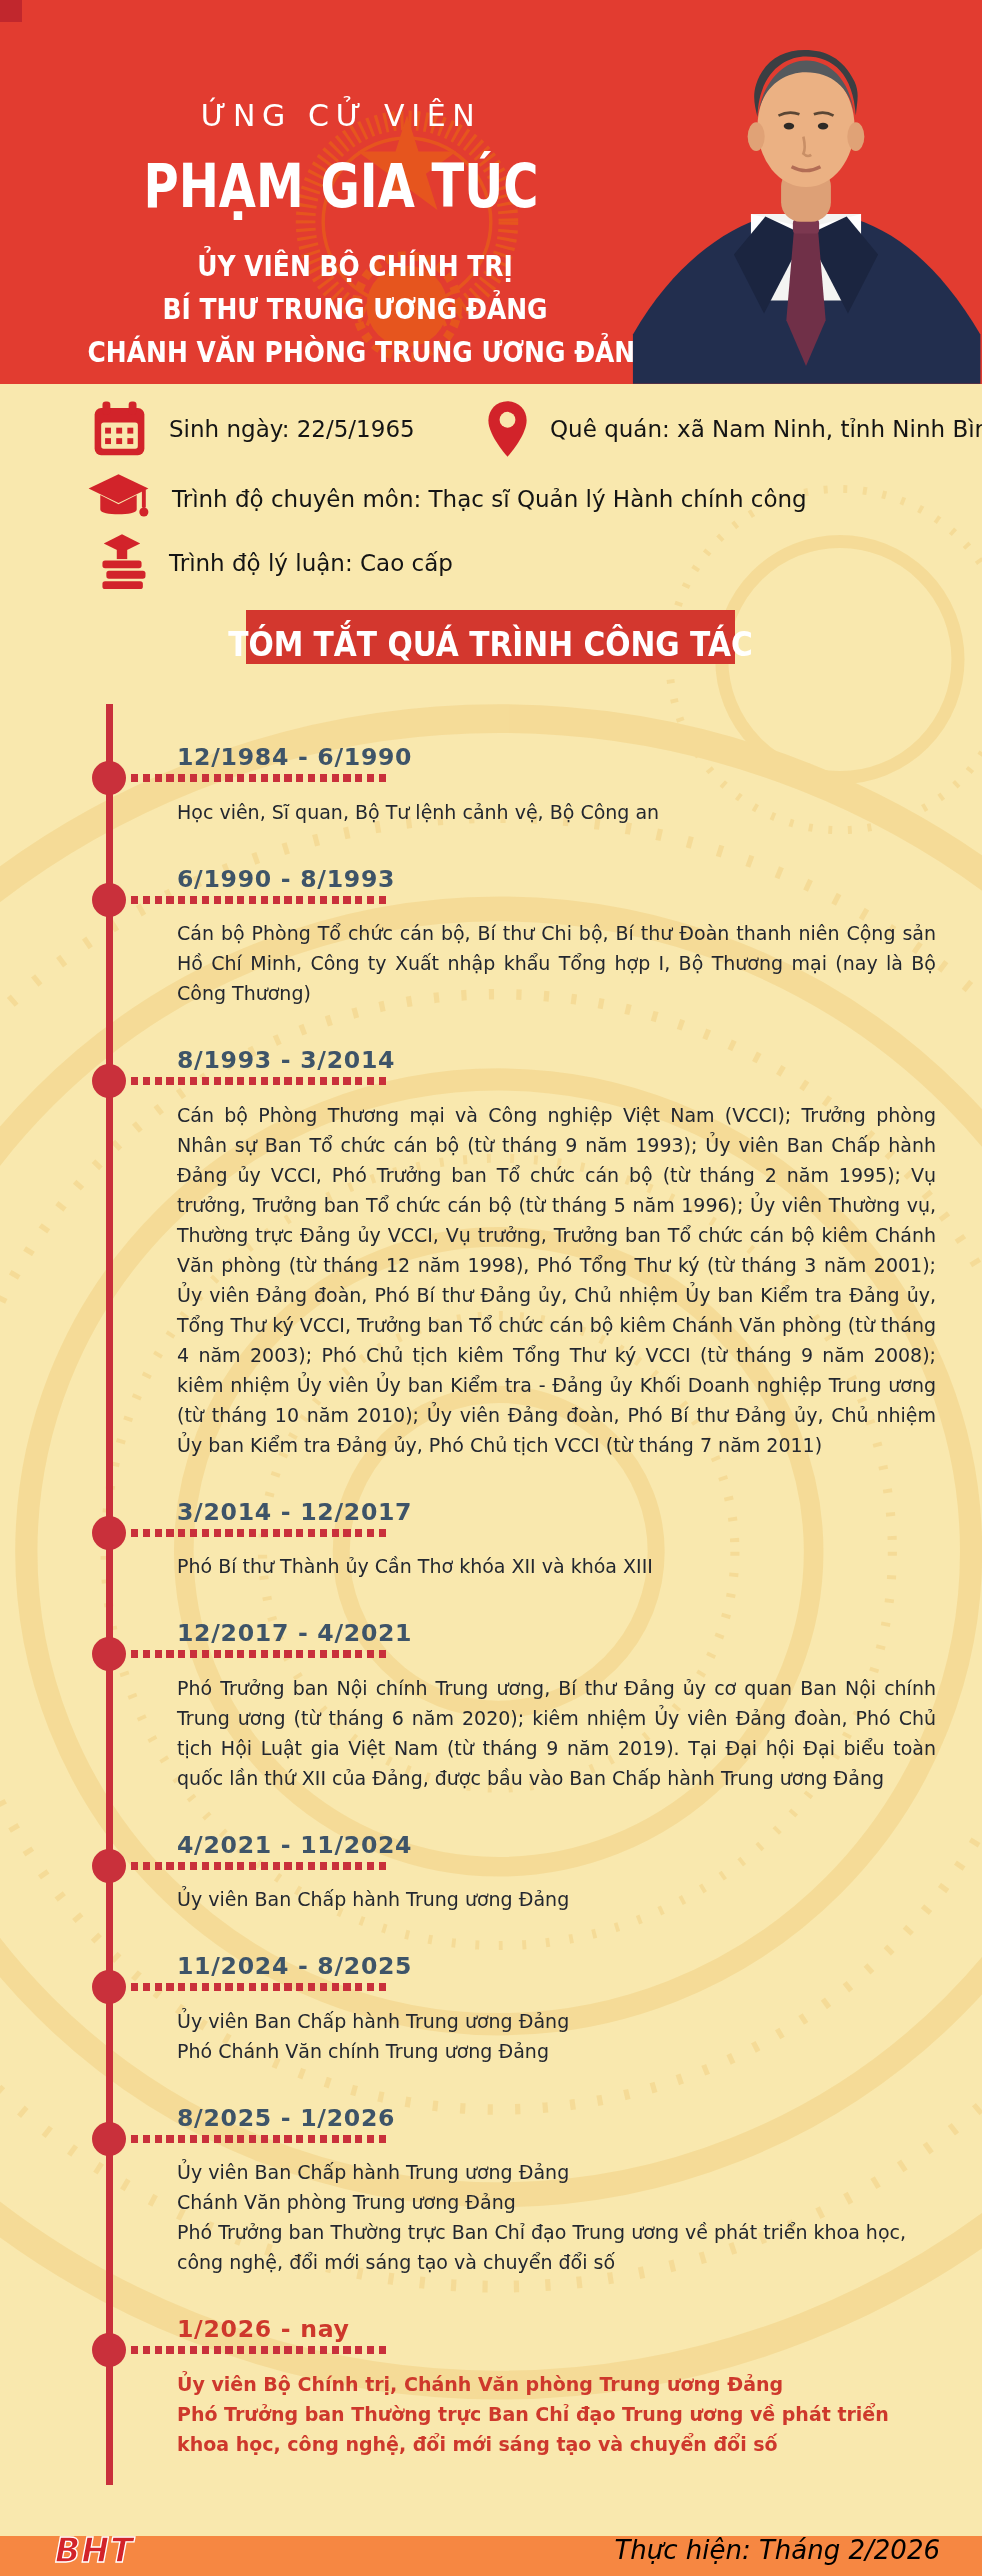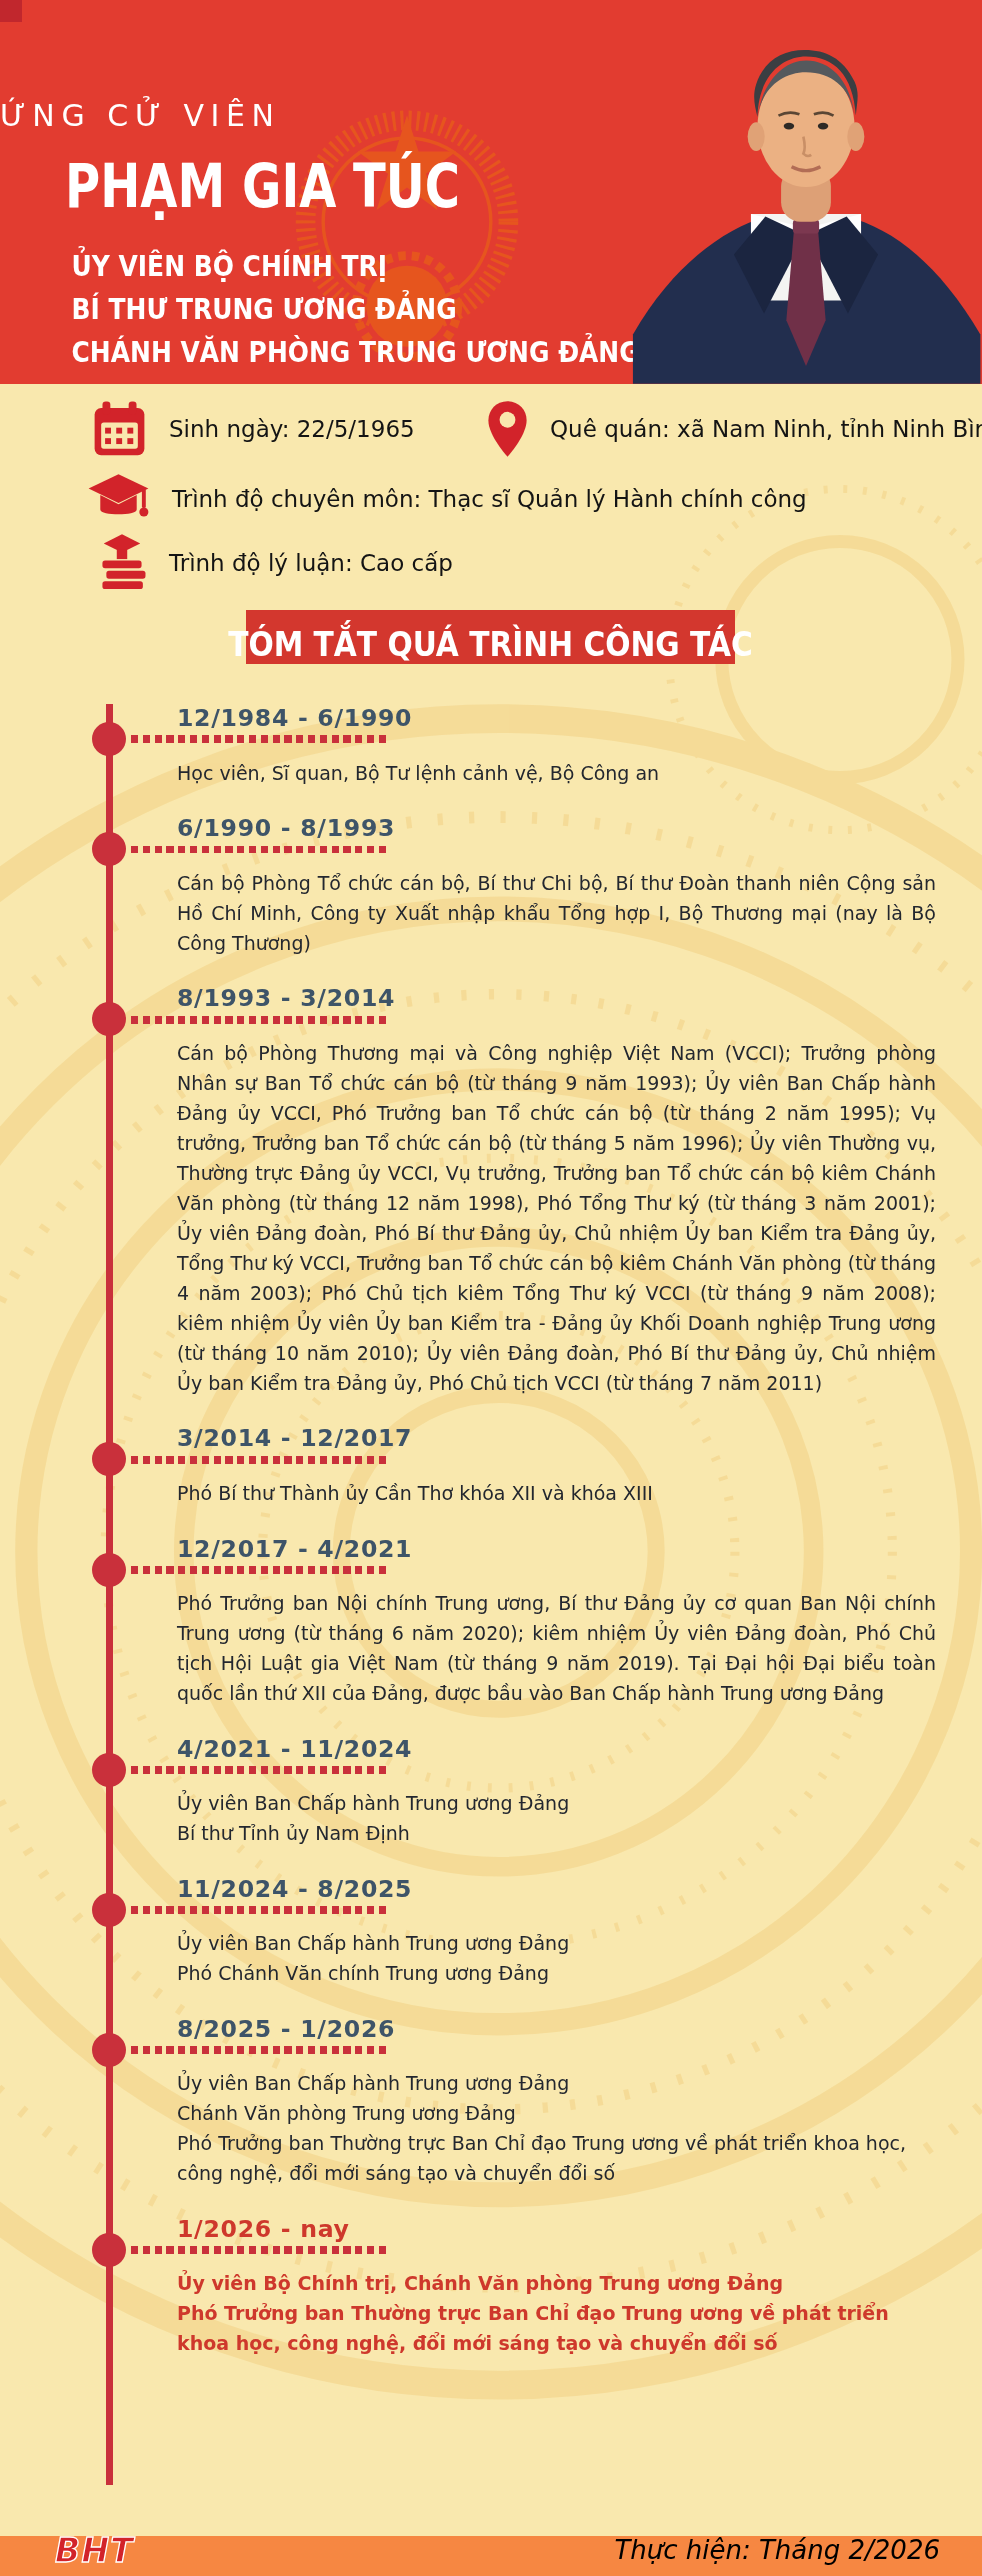--- a/index.html
+++ b/index.html
@@ -9,21 +9,21 @@
     font-family:"DejaVu Sans","Liberation Sans",sans-serif;
   }
   
   .header{
     position:absolute;top:0;left:0;width:983px;height:384px;
     background:#E23C30;overflow:hidden;
   }
   .corner-square{position:absolute;top:0;left:0;width:22px;height:22px;background:#C1272D;}
   .emblem{position:absolute;left:197px;top:46px;width:420px;height:338px;opacity:.95;}
   .header-text{
-    position:absolute;left:0;top:98px;width:650px;color:#FFFFFF;
+    position:absolute;left:0;top:98px;width:650px;text-align:center;color:#FFFFFF;padding-left:16px;
   }
   .candidate-label{font-size:30px;font-weight:400;letter-spacing:6.6px;}
   .candidate-name{
     margin-top:18.4px;font-size:60px;font-weight:800;letter-spacing:0px;
     transform:scaleX(.8);transform-origin:center;white-space:nowrap;
   }
   .candidate-titles{margin-top:23.6px;font-weight:700;font-size:29px;line-height:43px;margin-left:28px;}
   .candidate-titles div{transform:scaleX(.86);transform-origin:center;white-space:nowrap;}
   .portrait{position:absolute;left:629px;top:38px;width:354px;height:346px;}
   
@@ -41,21 +41,21 @@
     position:absolute;top:610px;left:246px;width:489px;height:54px;
     background:#D3372E;color:#fff;display:flex;align-items:flex-end;justify-content:center;
   }
   .banner span{font-size:33px;font-weight:800;transform:scaleX(.9);white-space:nowrap;}
   
   .timeline{
     position:absolute;top:704px;left:0;width:983px;height:1832px;
     padding:1.3px 47px 0 177px;box-sizing:border-box;overflow:hidden;
   }
   .rail{position:absolute;left:106px;top:0;width:6.6px;height:1781px;background:#C9303B;}
-  .entry{position:relative;margin-bottom:27.6px;}
+  .entry{position:relative;margin-bottom:27.6px;margin-top:39px;}
   .dot{
     position:absolute;left:-85px;top:17px;width:34px;height:34px;border-radius:50%;
     background:#C9303B;
   }
   .period{font-size:23.6px;line-height:27.6px;font-weight:800;color:#3E5468;letter-spacing:0.7px;}
   .dotline{
     margin:2.6px 0 0 -46px;width:256px;height:7.9px;
     background:repeating-linear-gradient(90deg,#C9303B 0 7.2px,transparent 7.2px 11.8px);
   }
   .detail{margin:14.4px 0 0 0;font-size:19px;line-height:30px;color:#23272F;}
@@ -229,21 +229,20 @@
     <div class="period">12/2017 - 4/2021</div>
     <div class="dotline"></div>
     <p class="detail justify">Phó Trưởng ban Nội chính Trung ương, Bí thư Đảng ủy cơ quan Ban Nội chính Trung ương (từ tháng 6 năm 2020); kiêm nhiệm Ủy viên Đảng đoàn, Phó Chủ tịch Hội Luật gia Việt Nam (từ tháng 9 năm 2019). Tại Đại hội Đại biểu toàn quốc lần thứ XII của Đảng, được bầu vào Ban Chấp hành Trung ương Đảng</p>
   </div>
 
   <div class="entry">
     <div class="dot"></div>
     <div class="period">4/2021 - 11/2024</div>
     <div class="dotline"></div>
     <p class="detail">Ủy viên Ban Chấp hành Trung ương Đảng</p>
-    <p class="detail" style="margin-top:0">Bí thư Tỉnh ủy Nam Định</p>
   </div>
 
   <div class="entry">
     <div class="dot"></div>
     <div class="period">11/2024 - 8/2025</div>
     <div class="dotline"></div>
     <p class="detail">Ủy viên Ban Chấp hành Trung ương Đảng</p>
     <p class="detail" style="margin-top:0">Phó Chánh Văn chính Trung ương Đảng</p>
   </div>
 

